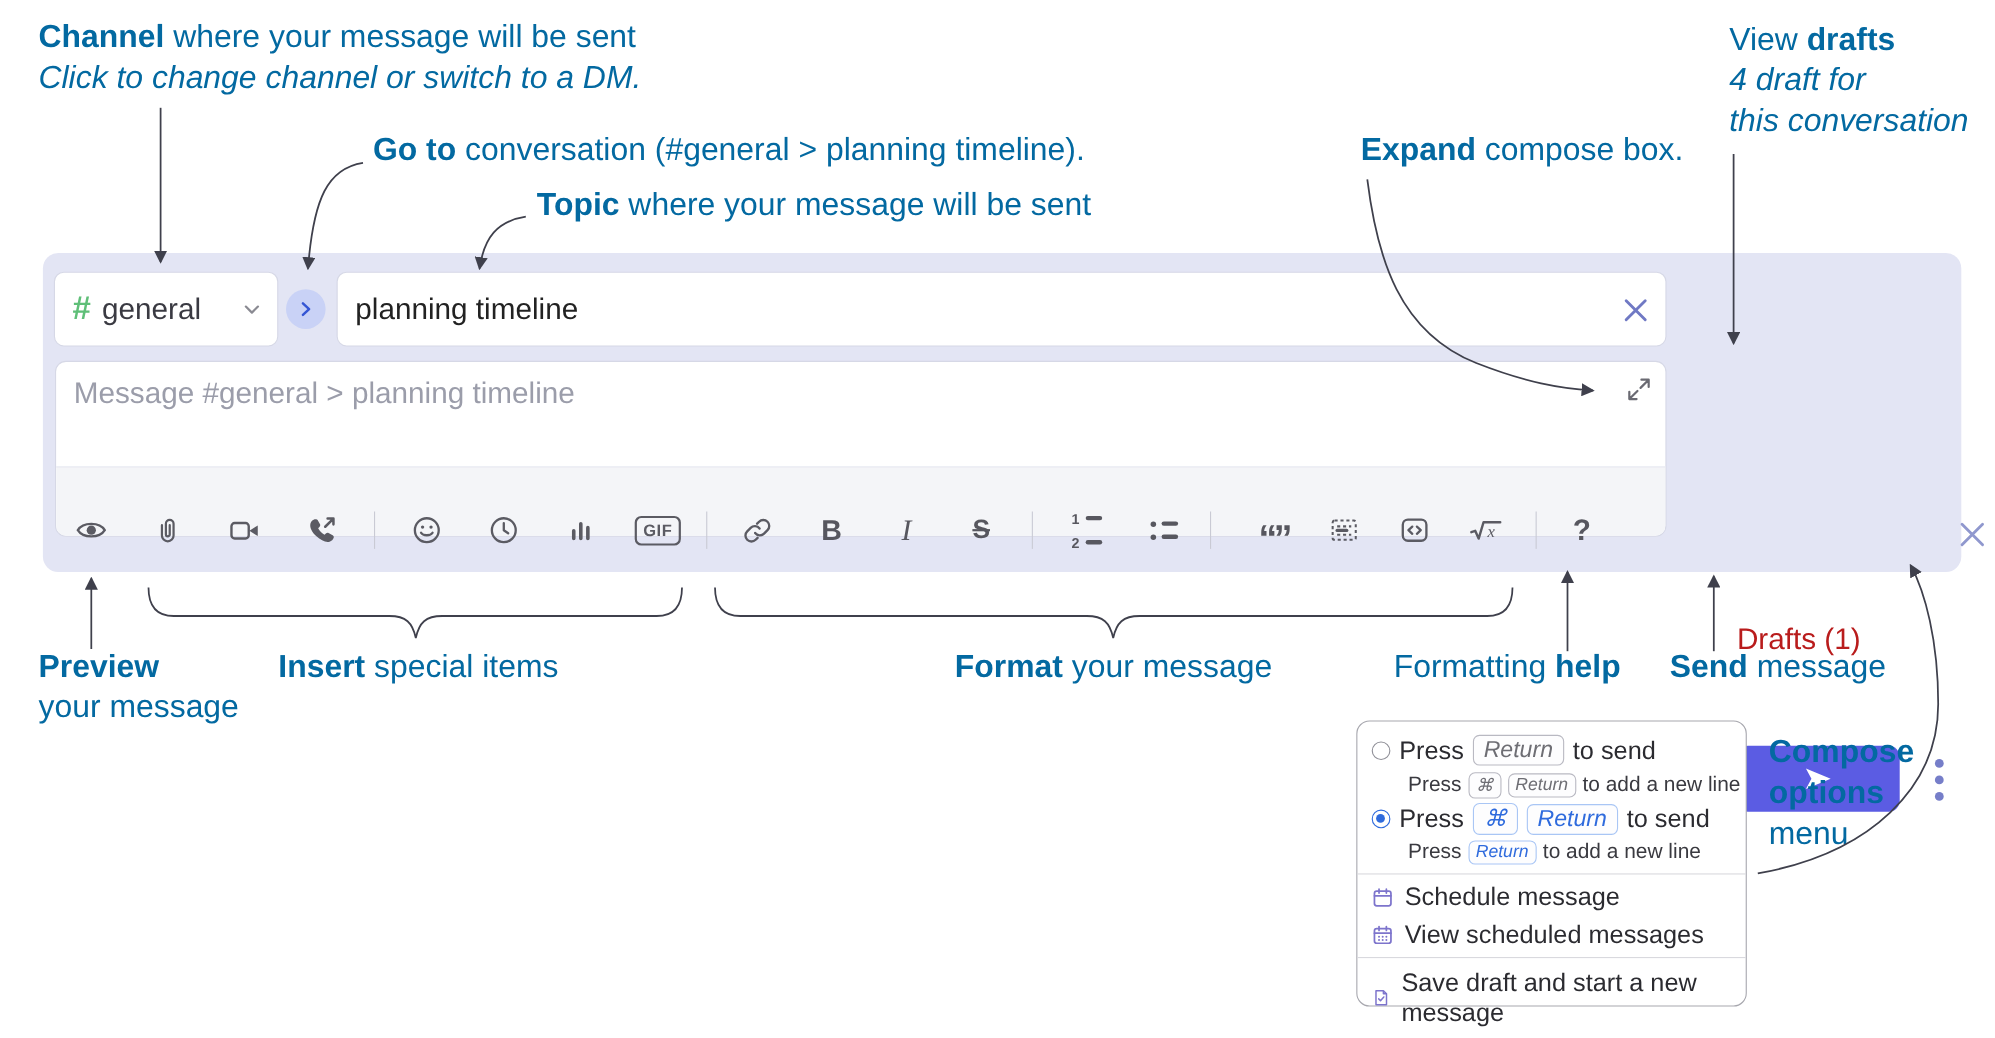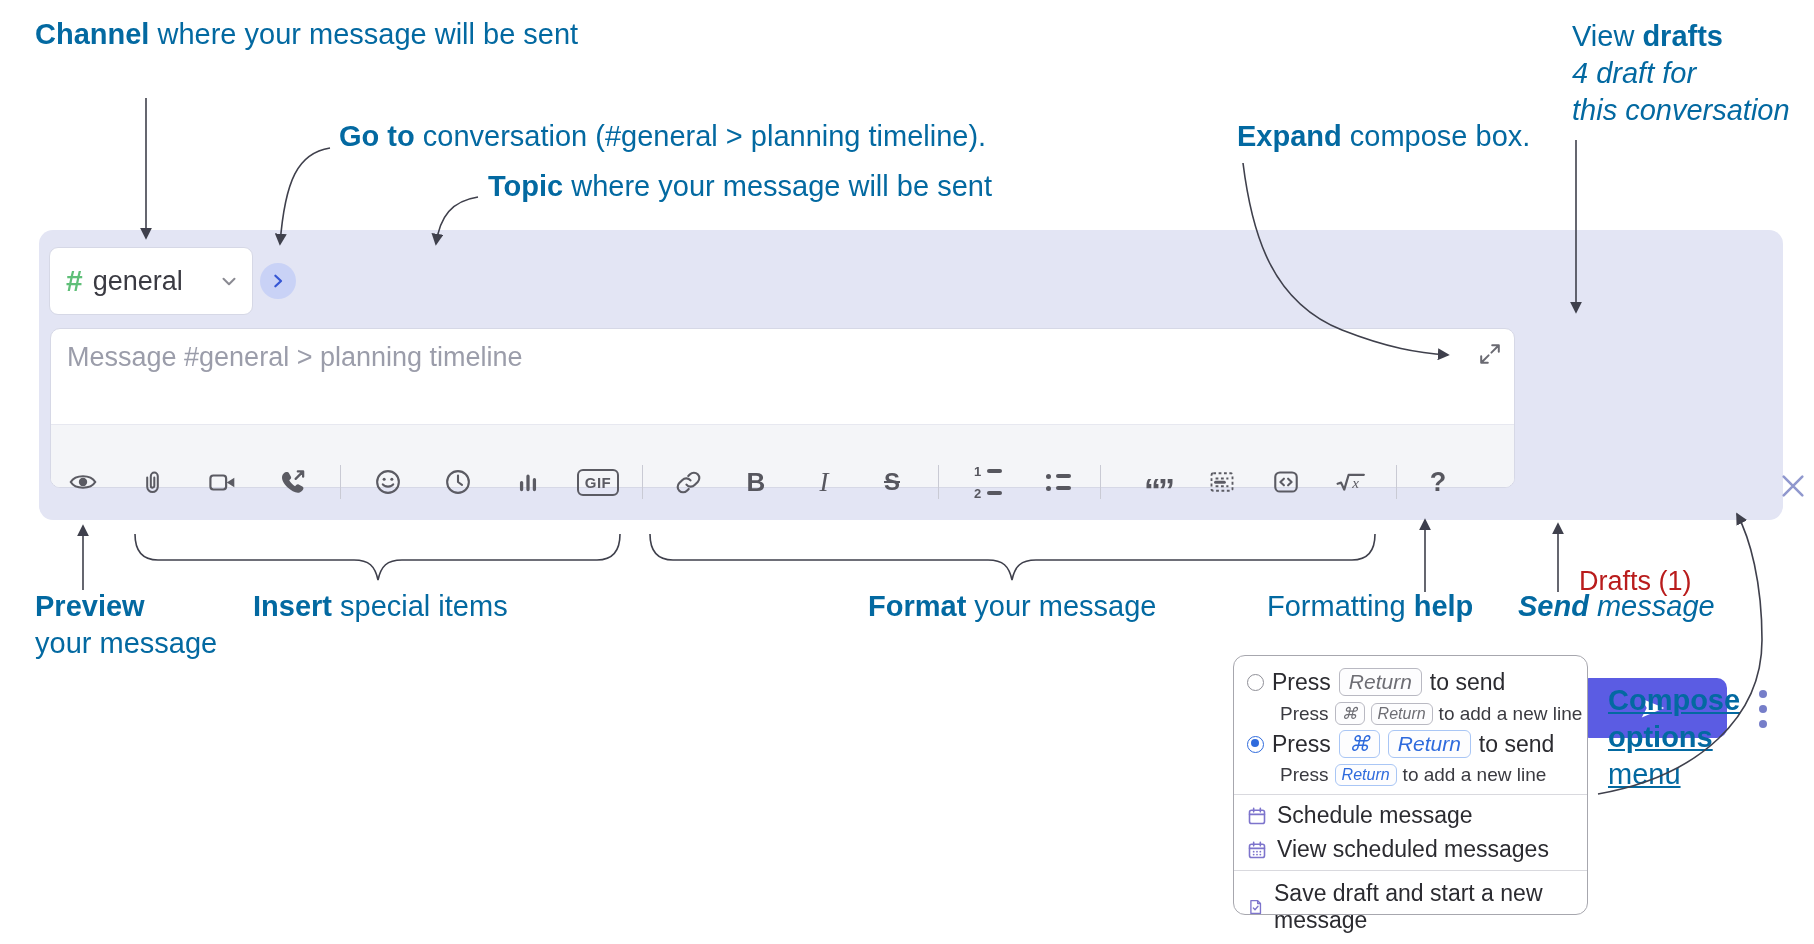--- a/index.html
+++ b/index.html
@@ -66,20 +66,21 @@
   
   .overlay{position:absolute;left:0;top:0;width:1814px;height:944px;pointer-events:none;z-index:6;}
 </style>
 </head>
 <body>
 
 <div class="page">
 
   <div class="ann" style="left:35px;top:16px;">
     <b>Channel</b><span> where your message will be sent</span><br>
+    <span class="it">Click to change channel or switch to a DM.</span>
   </div>
 
   <div class="ann" style="left:339px;top:118px;">
     <b>Go to</b><span> conversation (#general &gt; planning timeline).</span>
   </div>
 
   <div class="ann" style="left:488px;top:168px;">
     <b>Topic</b><span> where your message will be sent</span>
   </div>
 
@@ -102,20 +103,26 @@
         <path d="M6 9.5 L12 15.5 L18 9.5" fill="none" stroke="#8a8a92" stroke-width="2.2" stroke-linecap="round" stroke-linejoin="round"></path>
       </svg>
     </div>
 
     <div class="gobtn">
       <svg width="18" height="18" viewBox="0 0 24 24">
         <path d="M8.5 5 L16 12 L8.5 19" fill="none" stroke="#3556d4" stroke-width="3" stroke-linecap="round" stroke-linejoin="round"></path>
       </svg>
     </div>
 
+    <div class="whitebox topicbox">
+      <input type="text" value="planning timeline" style="">
+      <svg class="topicclear" viewBox="0 0 24 24">
+        <path d="M4 4 L20 20 M20 4 L4 20" fill="none" stroke="#7079c4" stroke-width="2.4" stroke-linecap="round"></path>
+      </svg>
+    </div>
 
     <div class="whitebox msgbox">
       <textarea placeholder="Message #general &gt; planning timeline" style=""></textarea>
       <svg class="expandbtn" viewBox="0 0 24 24">
         <path d="M14.2 3.2 H20.8 V9.8 M20.8 3.2 L13.4 10.6 M9.8 20.8 H3.2 V14.2 M3.2 20.8 L10.6 13.4" fill="none" stroke="#6a6a72" stroke-width="2" stroke-linecap="round" stroke-linejoin="round"></path>
       </svg>
       <div class="toolstrip"></div>
     </div>
 
     <div class="draftslink">Drafts (1)</div>
@@ -268,24 +275,24 @@
   </div>
   <div class="ann" style="left:253px;top:588px;">
     <b>Insert</b><span> special items</span>
   </div>
   <div class="ann" style="left:868px;top:588px;">
     <b>Format</b><span> your message</span>
   </div>
   <div class="ann" style="left:1267px;top:588px;">
     <span>Formatting </span><b>help</b>
   </div>
-  <div class="ann" style="left:1518px;top:588px;font-style:italic;">
+  <div class="ann" style="left:1518px;top:588px;">
     <b>Send</b><span> message</span>
   </div>
-  <div class="ann" style="left:1608px;top:682px;text-decoration:underline;">
+  <div class="ann" style="left:1608px;top:666px;">
     <b>Compose</b><br>
     <b>options</b><br>
     <span>menu</span>
   </div>
 
   <div class="popup">
     <div class="optrow" style="top:12px;">
       <span class="radio"></span>
       <span>Press</span>
       <span class="key">Return</span>

